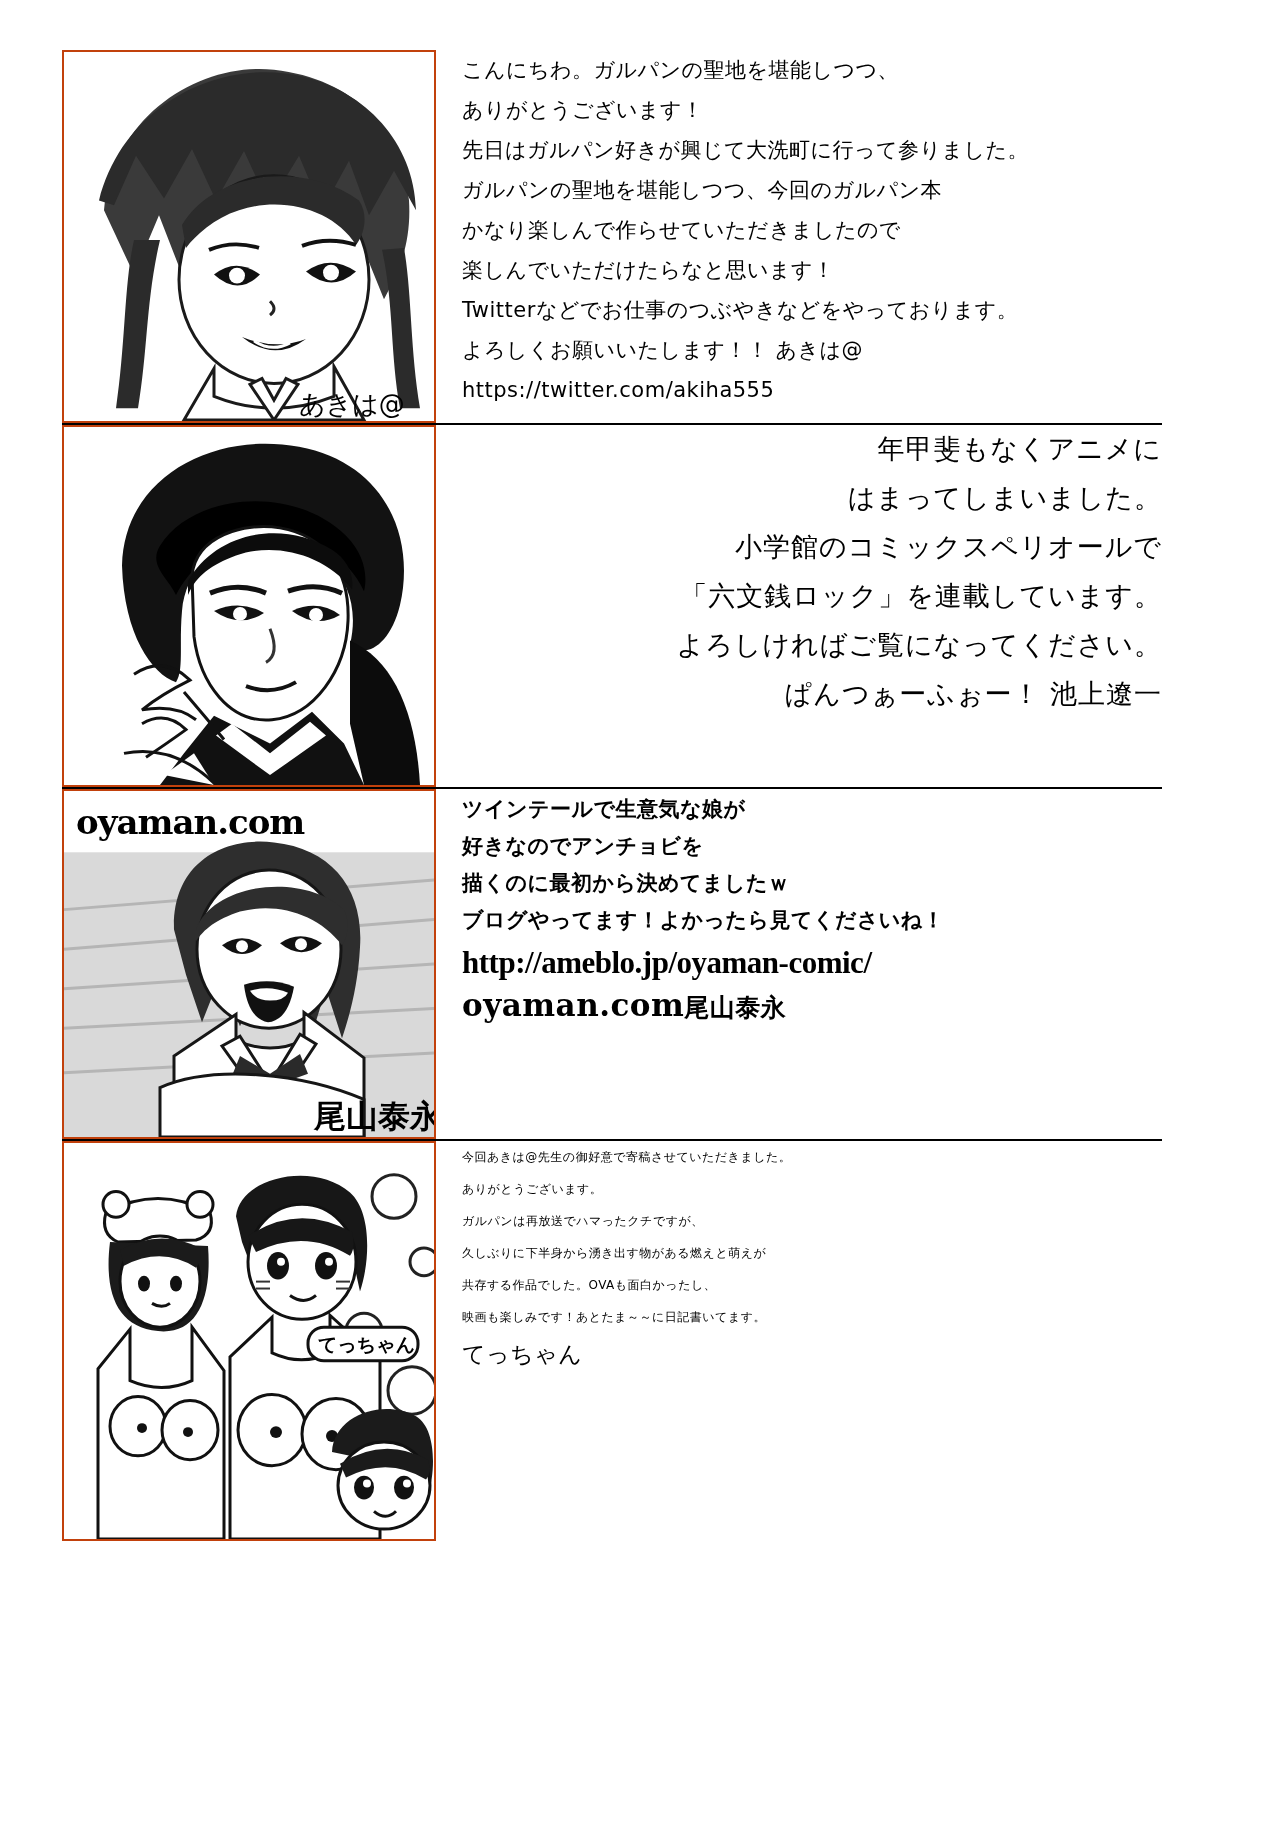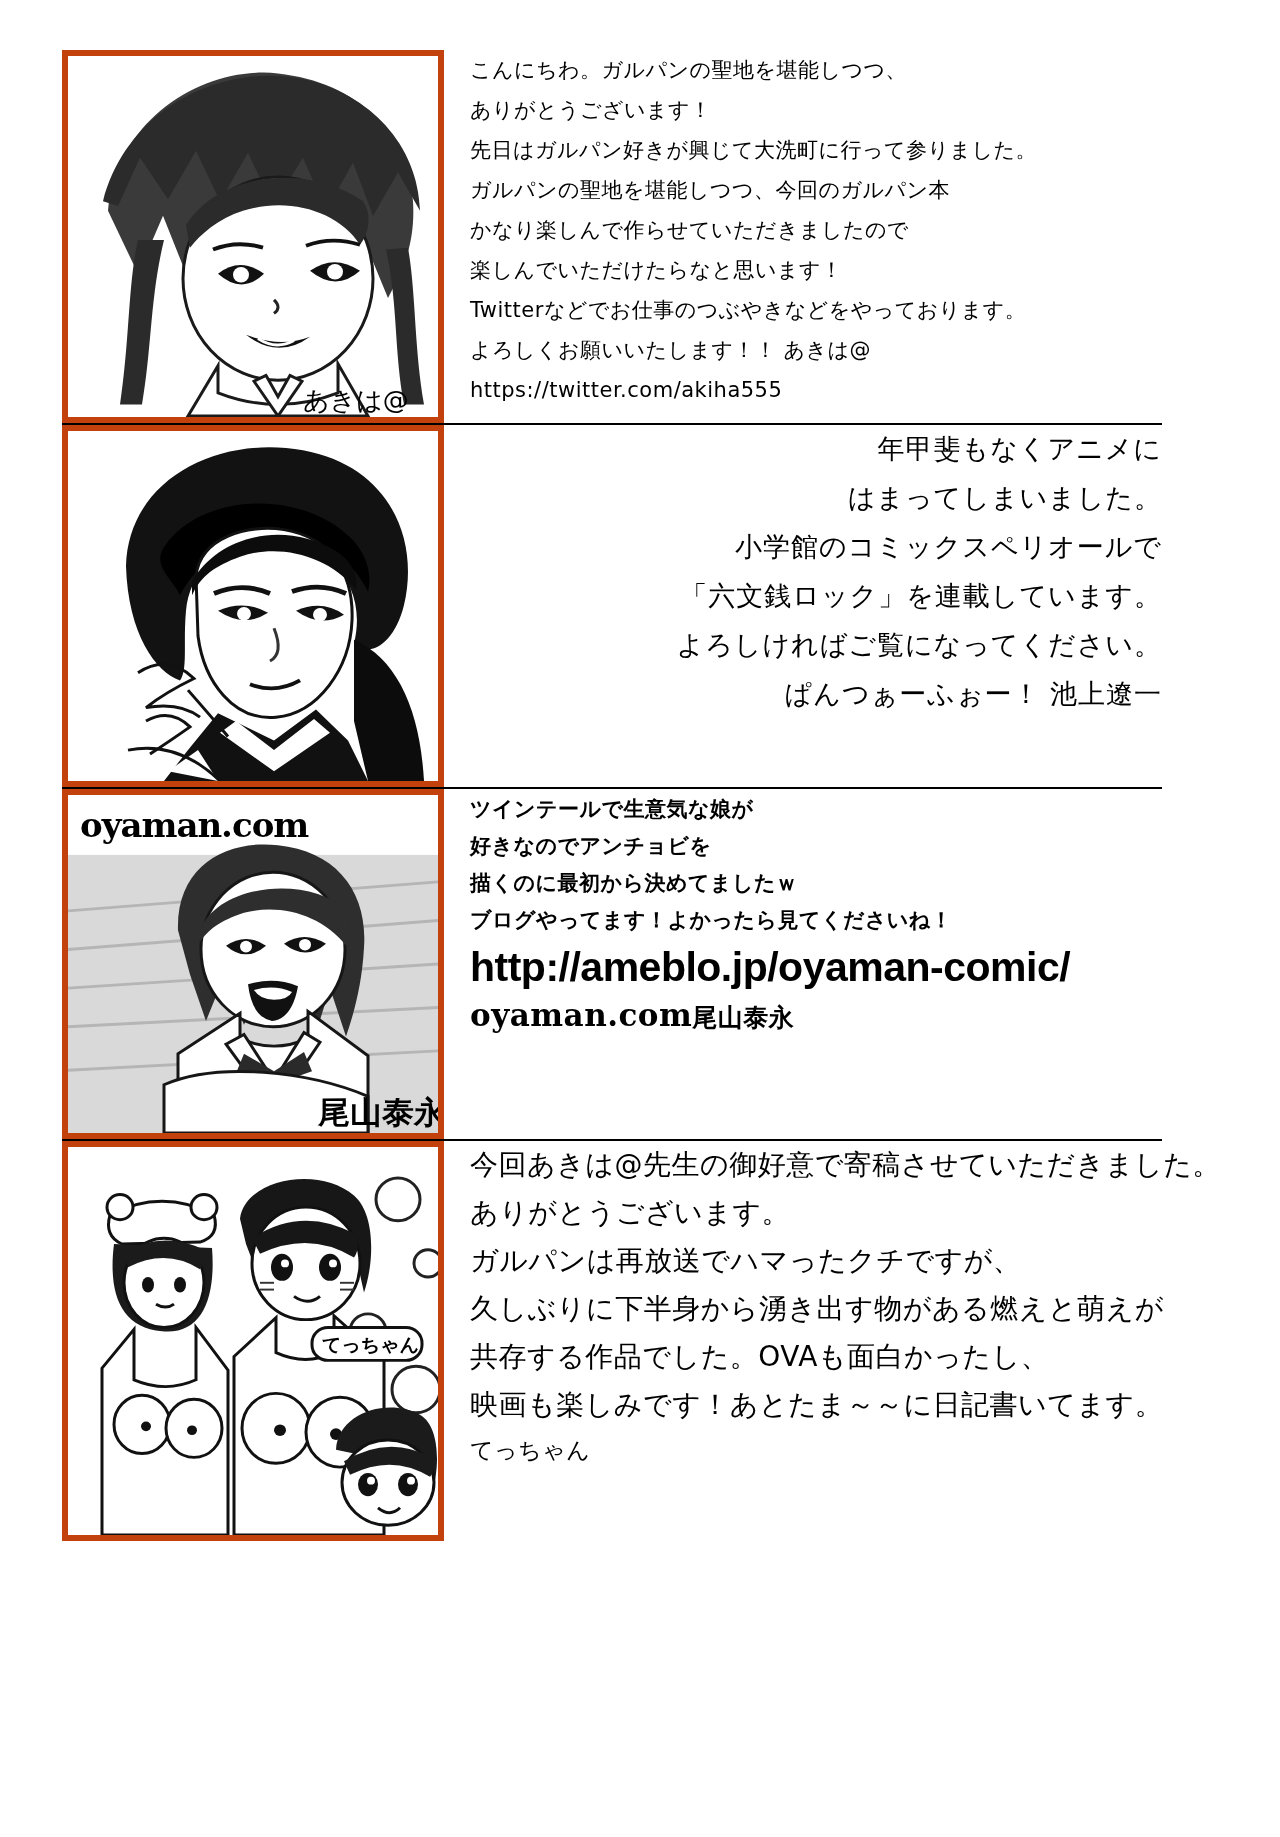--- a/index.html
+++ b/index.html
@@ -40,21 +40,21 @@
     display: flex;
     align-items: stretch;
     border-bottom: 2px solid #000;
   }
   .row.last { border-bottom: none; }
 
   .art-cell {
     position: relative;
     width: 370px;
     flex: 0 0 370px;
-    border: 6px solid #c2410c;
+    border: 2px solid #c2410c;
     background: #ffffff;
     overflow: hidden;
   }
   .text-cell {
     position: relative;
     flex: 1 1 auto;
     padding: 10px 0 10px 26px;
     box-sizing: border-box;
   }
 
@@ -88,39 +88,39 @@
   }
 
   .r3 .ln {
     font-size: 21px;
     font-weight: bold;
     letter-spacing: 0.5px;
     margin-bottom: 16px;
     font-family: "DejaVu Sans", sans-serif;
   }
   .r3 .big {
-    font-size: 41px;
+    font-size: 31px;
     font-weight: bold;
-    font-family: Liberation Sans, sans-serif;
+    font-family: Liberation Serif, serif;
     letter-spacing: -0.5px;
     margin-bottom: 12px;
   }
   .r3 .big2 {
     font-size: 31px;
     font-weight: bold;
     font-family: "DejaVu Serif", serif;
     margin-bottom: 0;
   }
   .r3 .big2 .sm {
     font-size: 25px;
     font-family: "DejaVu Sans", sans-serif;
   }
 
   .r4 .ln {
-    font-size: 28px;
+    font-size: 12px;
     letter-spacing: 0.5px;
     margin-bottom: 20px;
     font-family: "DejaVu Sans", sans-serif;
   }
   .r4 .url {
     font-size: 38px;
     letter-spacing: 0px;
     margin-bottom: 10px;
     font-family: "DejaVu Sans", sans-serif;
   }

